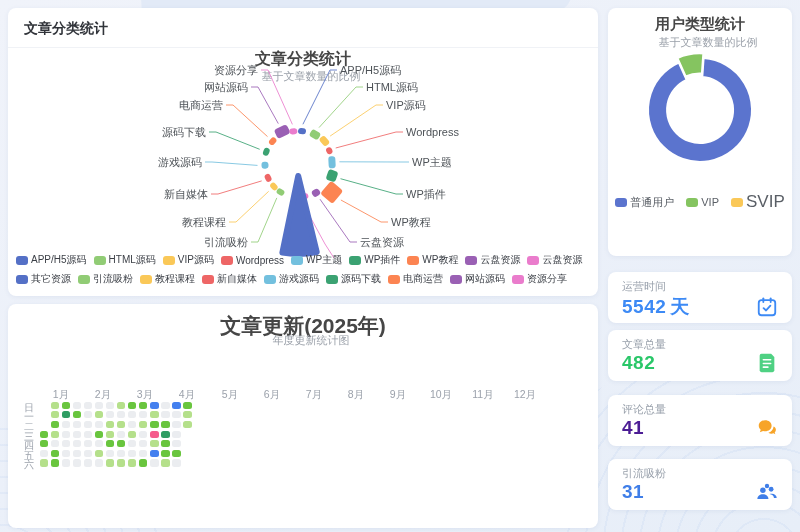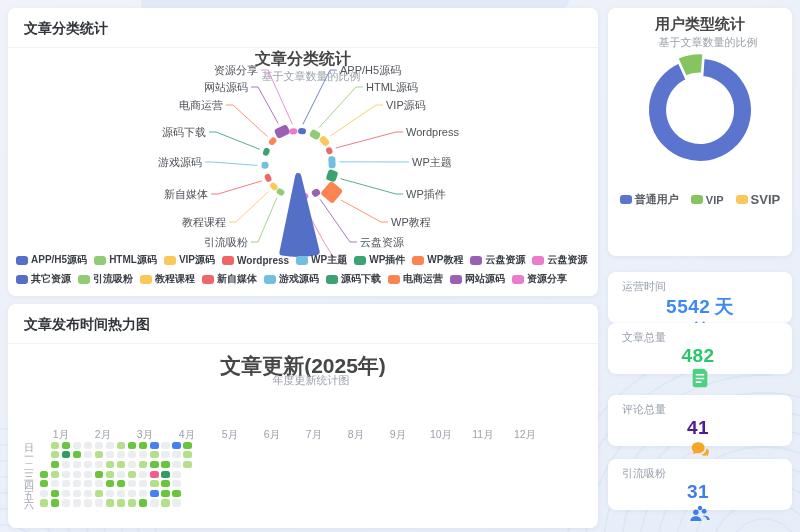--- a/index.html
+++ b/index.html
@@ -19,34 +19,34 @@
   .chart-area{position:relative;}
   .ec-title{position:absolute;left:0;right:0;text-align:center;font-size:16px;font-weight:bold;color:#464646;}
   .ec-subtitle{position:absolute;left:16px;right:0;text-align:center;font-size:11px;color:#9aa0a9;}
   #card-category{left:8px;top:8px;width:590px;height:288px;}
   #rose-wrap{height:246px;}
   #rose-svg{position:absolute;left:0;top:0;}
   #rose-legend{position:absolute;left:50%;transform:translateX(-50%);top:205px;width:574px;
     display:flex;flex-wrap:wrap;column-gap:7px;row-gap:5px;align-items:center;}
   .lg-item{display:flex;align-items:center;gap:3px;cursor:pointer;}
   .lg-chip{width:12px;height:9px;border-radius:3px;flex:0 0 auto;}
-  .lg-label{font-size:10px;color:#3b3f46;white-space:nowrap;font-weight:bold;}
+  .lg-label{font-size:10px;color:#3b3f46;white-space:nowrap;}
   #card-member{left:608px;top:8px;width:184px;height:248px;}
   #donut-wrap{height:206px;}
   #donut-svg{position:absolute;left:12px;top:40px;}
   #donut-legend{position:absolute;left:0;right:0;top:184px;display:flex;justify-content:center;gap:12px;}
   #card-heatmap{left:8px;top:304px;width:590px;height:224px;}
   #hm-wrap{height:186px;}
   .hm-month{position:absolute;transform:translateX(-50%);font-size:10.5px;color:#9ba1ab;}
   .hm-day{position:absolute;width:20px;text-align:right;font-size:10px;color:#9ba1ab;}
   .hm-cell{position:absolute;width:8.6px;height:7.2px;border-radius:2.5px;}
   .stat-card{left:608px;width:184px;height:51px;padding:7px 14px;box-sizing:border-box;
     display:flex;flex-direction:column;justify-content:space-between;}
   .stat-label{font-size:11px;color:#98a0ab;}
-  .stat-row{display:flex;align-items:center;justify-content:space-between;flex-direction:column;}
+  .stat-row{display:flex;align-items:center;justify-content:space-between;}
   .stat-value{font-size:19px;font-weight:bold;letter-spacing:.5px;}
   .stat-value .suffix{margin-left:4px;}
   .stat-icon{width:22px;height:22px;display:inline-flex;}
   .stat-icon svg{width:22px;height:22px;}
 </style>
 </head>
 <body>
 
 <div class="bg-shape" id="bg-poly"></div>
 <div class="bg-shape" id="bg-waves-br"></div>
@@ -199,28 +199,27 @@
         <span class="lg-item">
           <span class="lg-chip" style="background:#5b74ce"></span>
           <span class="lg-label" style="font-size:11px;color:#5a5f66">普通用户</span>
         </span>
         <span class="lg-item">
           <span class="lg-chip" style="background:#85c460"></span>
           <span class="lg-label" style="font-size:11px;color:#5a5f66">VIP</span>
         </span>
         <span class="lg-item">
           <span class="lg-chip" style="background:#fac858"></span>
-          <span class="lg-label" style="font-size:13px;color:#5a5f66">SVIP</span>
+          <span class="lg-label" style="font-size:17px;color:#5a5f66">SVIP</span>
         </span>
       </div>
   </div>
 </div>
 
 <div class="card" id="card-heatmap">
-  <div class="card-header">文章发布时间热力图</div>
   <div class="chart-area" id="hm-wrap">
     <div class="ec-title" style="top:8px;font-size:21px">文章更新(2025年)</div>
     <div class="ec-subtitle" style="top:29px">年度更新统计图</div>
     <div id="hm-canvas">
         <span class="hm-month" style="left:53px;top:84px">1月</span>
         <span class="hm-month" style="left:95px;top:84px">2月</span>
         <span class="hm-month" style="left:137px;top:84px">3月</span>
         <span class="hm-month" style="left:179px;top:84px">4月</span>
         <span class="hm-month" style="left:222px;top:84px">5月</span>
         <span class="hm-month" style="left:264px;top:84px">6月</span>
@@ -340,21 +339,21 @@
     <span class="stat-icon" style="color: rgb(61, 138, 245);">
       <svg viewBox="0 0 24 24">
           <rect x="3" y="4.5" width="18" height="16.5" rx="3" fill="none" stroke="currentColor" stroke-width="2"></rect>
           <line x1="8" y1="2.5" x2="8" y2="6.5" stroke="currentColor" stroke-width="2" stroke-linecap="round"></line>
           <line x1="16" y1="2.5" x2="16" y2="6.5" stroke="currentColor" stroke-width="2" stroke-linecap="round"></line>
           <polyline points="8.3,13.3 11,15.8 15.7,10.6" fill="none" stroke="currentColor" stroke-width="2" stroke-linecap="round" stroke-linejoin="round"></polyline>
         </svg>
     </span>
   </div>
 </div>
-<div class="card stat-card" style="top:323px">
+<div class="card stat-card" style="top:330px">
   <div class="stat-label">文章总量</div>
   <div class="stat-row">
     <div class="stat-value" style="color: rgb(42, 199, 105);"><span>482</span><span class="suffix"></span></div>
     <span class="stat-icon" style="color:#4fd183">
       <svg viewBox="0 0 24 24">
           <path d="M6 2h10.5L20 5.5V20a2 2 0 0 1-2 2H6a2 2 0 0 1-2-2V4a2 2 0 0 1 2-2z" fill="currentColor"></path>
           <line x1="8" y1="8.5" x2="16" y2="8.5" stroke="#fff" stroke-width="1.7" stroke-linecap="round"></line>
           <line x1="8" y1="12.5" x2="16" y2="12.5" stroke="#fff" stroke-width="1.7" stroke-linecap="round"></line>
           <line x1="8" y1="16.5" x2="13" y2="16.5" stroke="#fff" stroke-width="1.7" stroke-linecap="round"></line>
         </svg>

